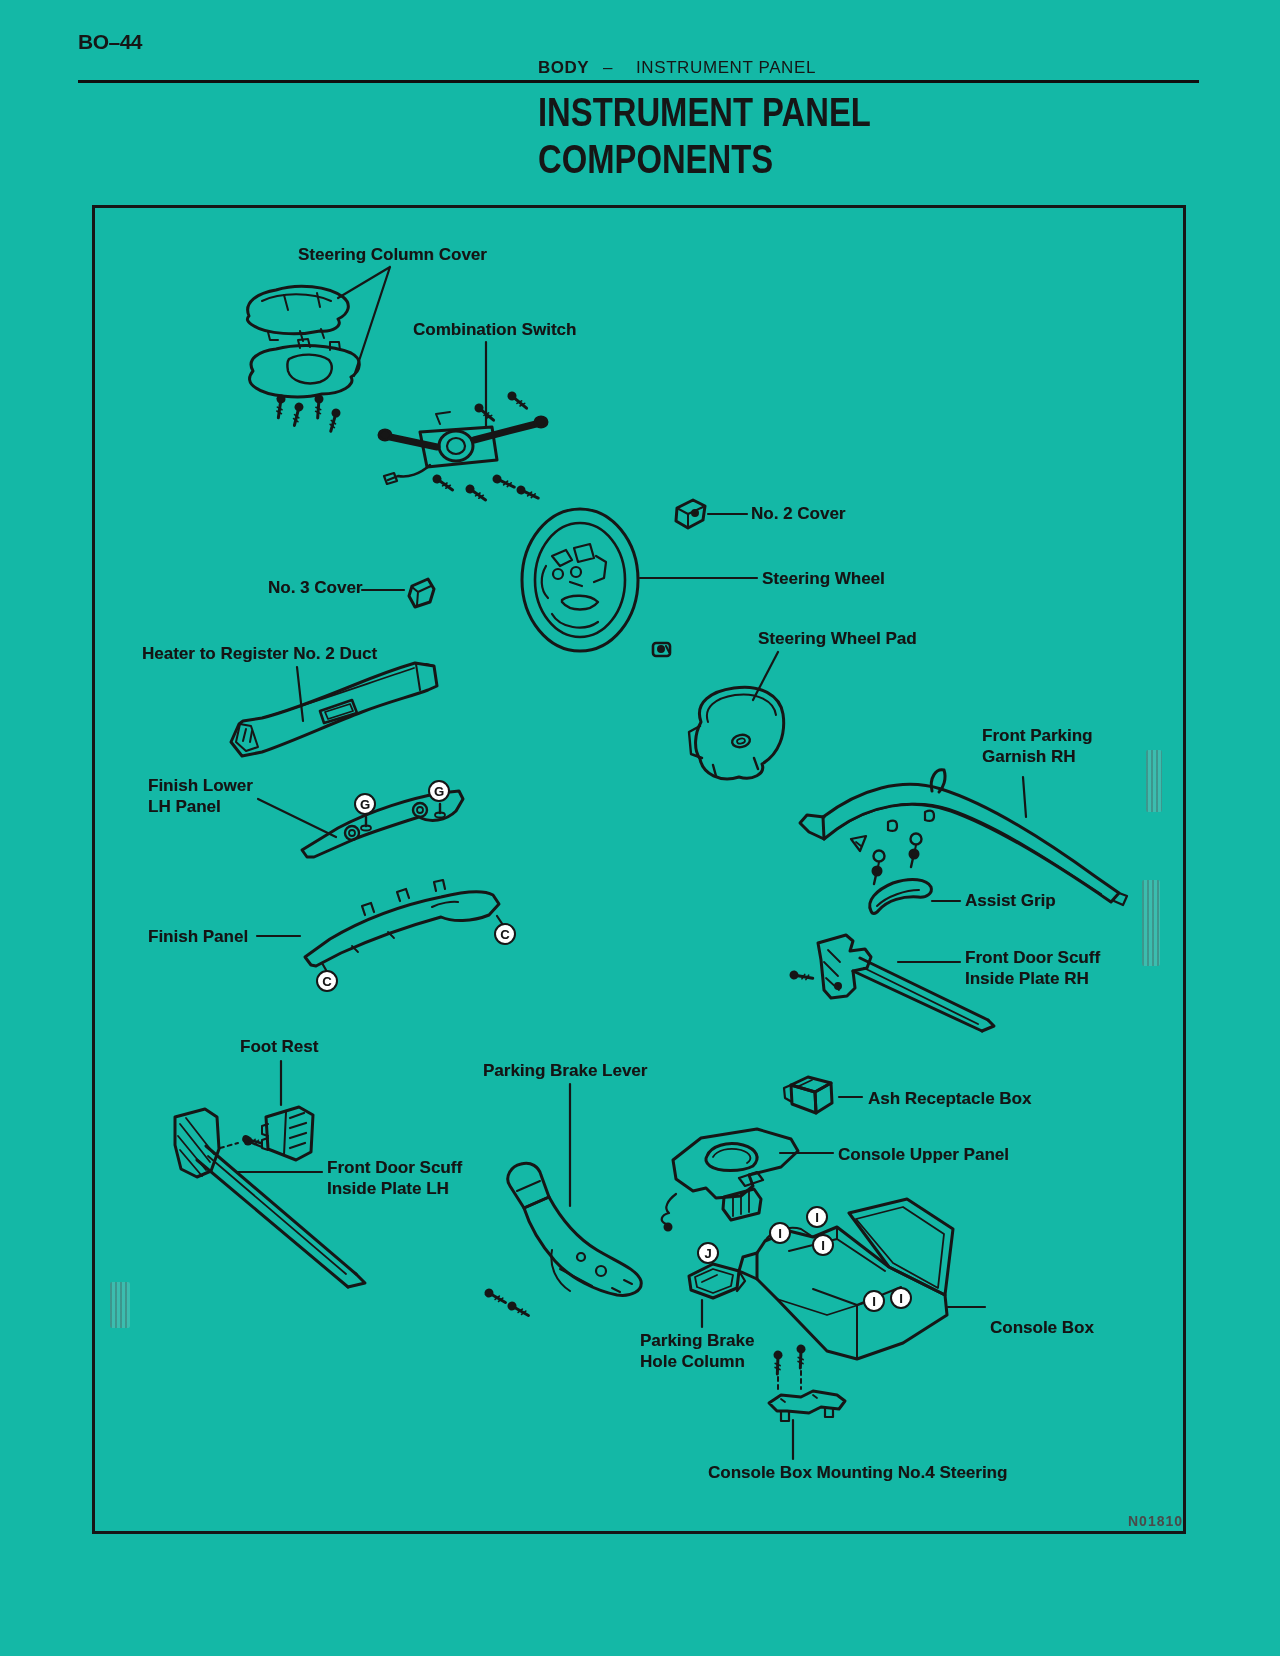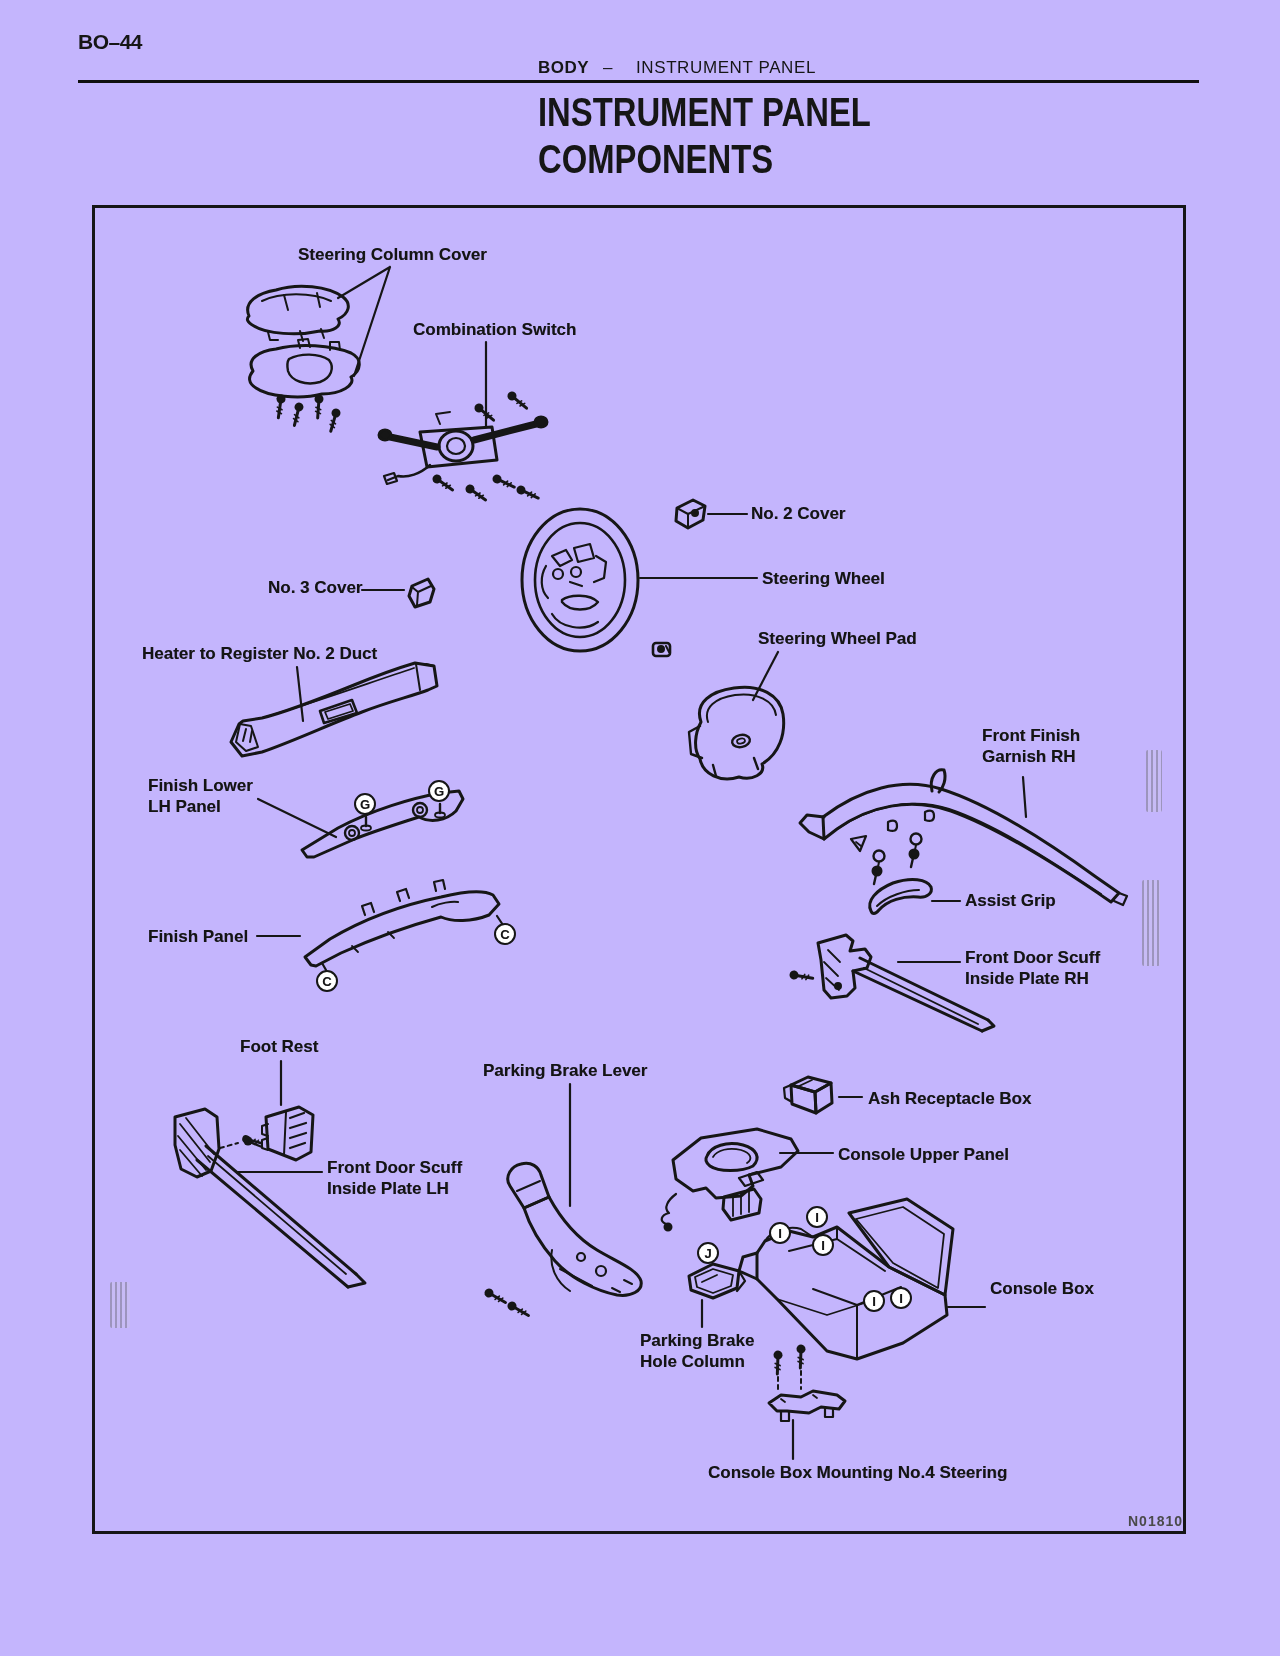--- a/index.html
+++ b/index.html
@@ -1,17 +1,17 @@
 <!DOCTYPE html>
 <html><head>
 <meta charset="utf-8">
 <style>
   html,body{margin:0;padding:0;background:#e8e8e8;}
   .page{
-    position:relative;width:1280px;height:1656px;background:#c4b5fd;
+    position:relative;width:1280px;height:1656px;background:#14b8a6;
     font-family:"Liberation Sans",sans-serif;color:#161616;overflow:hidden;
     margin:0 auto;
   }
   .pgnum{position:absolute;left:78px;top:30px;font-size:21px;font-weight:700;letter-spacing:-0.5px;}
   .runhead{position:absolute;top:58px;left:0;width:1280px;height:20px;}
   .rh-section{position:absolute;left:538px;top:0;font-size:17px;font-weight:700;letter-spacing:0.5px;}
   .rh-sep{position:absolute;left:603px;top:0;font-size:17px;}
   .rh-topic{position:absolute;left:636px;top:0;font-size:17px;letter-spacing:0.6px;}
   .rule{position:absolute;left:78px;top:80px;width:1121px;height:3px;background:#101010;}
   .title1,.title2{
@@ -332,21 +332,21 @@
     <div>Heater to Register No. 2 Duct</div>
   </div>
   <div class="lbl" style="left:148px;top:775px">
     <div>Finish Lower</div>
     <div>LH Panel</div>
   </div>
   <div class="lbl" style="left:148px;top:926px">
     <div>Finish Panel</div>
   </div>
   <div class="lbl" style="left:982px;top:725px">
-    <div>Front Finish</div>
+    <div>Front Parking</div>
     <div>Garnish RH</div>
   </div>
   <div class="lbl" style="left:965px;top:890px">
     <div>Assist Grip</div>
   </div>
   <div class="lbl" style="left:965px;top:947px">
     <div>Front Door Scuff</div>
     <div>Inside Plate RH</div>
   </div>
   <div class="lbl" style="left:240px;top:1036px">
@@ -358,21 +358,21 @@
   </div>
   <div class="lbl" style="left:483px;top:1060px">
     <div>Parking Brake Lever</div>
   </div>
   <div class="lbl" style="left:868px;top:1088px">
     <div>Ash Receptacle Box</div>
   </div>
   <div class="lbl" style="left:838px;top:1144px">
     <div>Console Upper Panel</div>
   </div>
-  <div class="lbl" style="left:990px;top:1278px">
+  <div class="lbl" style="left:990px;top:1317px">
     <div>Console Box</div>
   </div>
   <div class="lbl" style="left:640px;top:1330px">
     <div>Parking Brake</div>
     <div>Hole Column</div>
   </div>
   <div class="lbl" style="left:708px;top:1462px">
     <div>Console Box Mounting No.4 Steering</div>
   </div>
 

